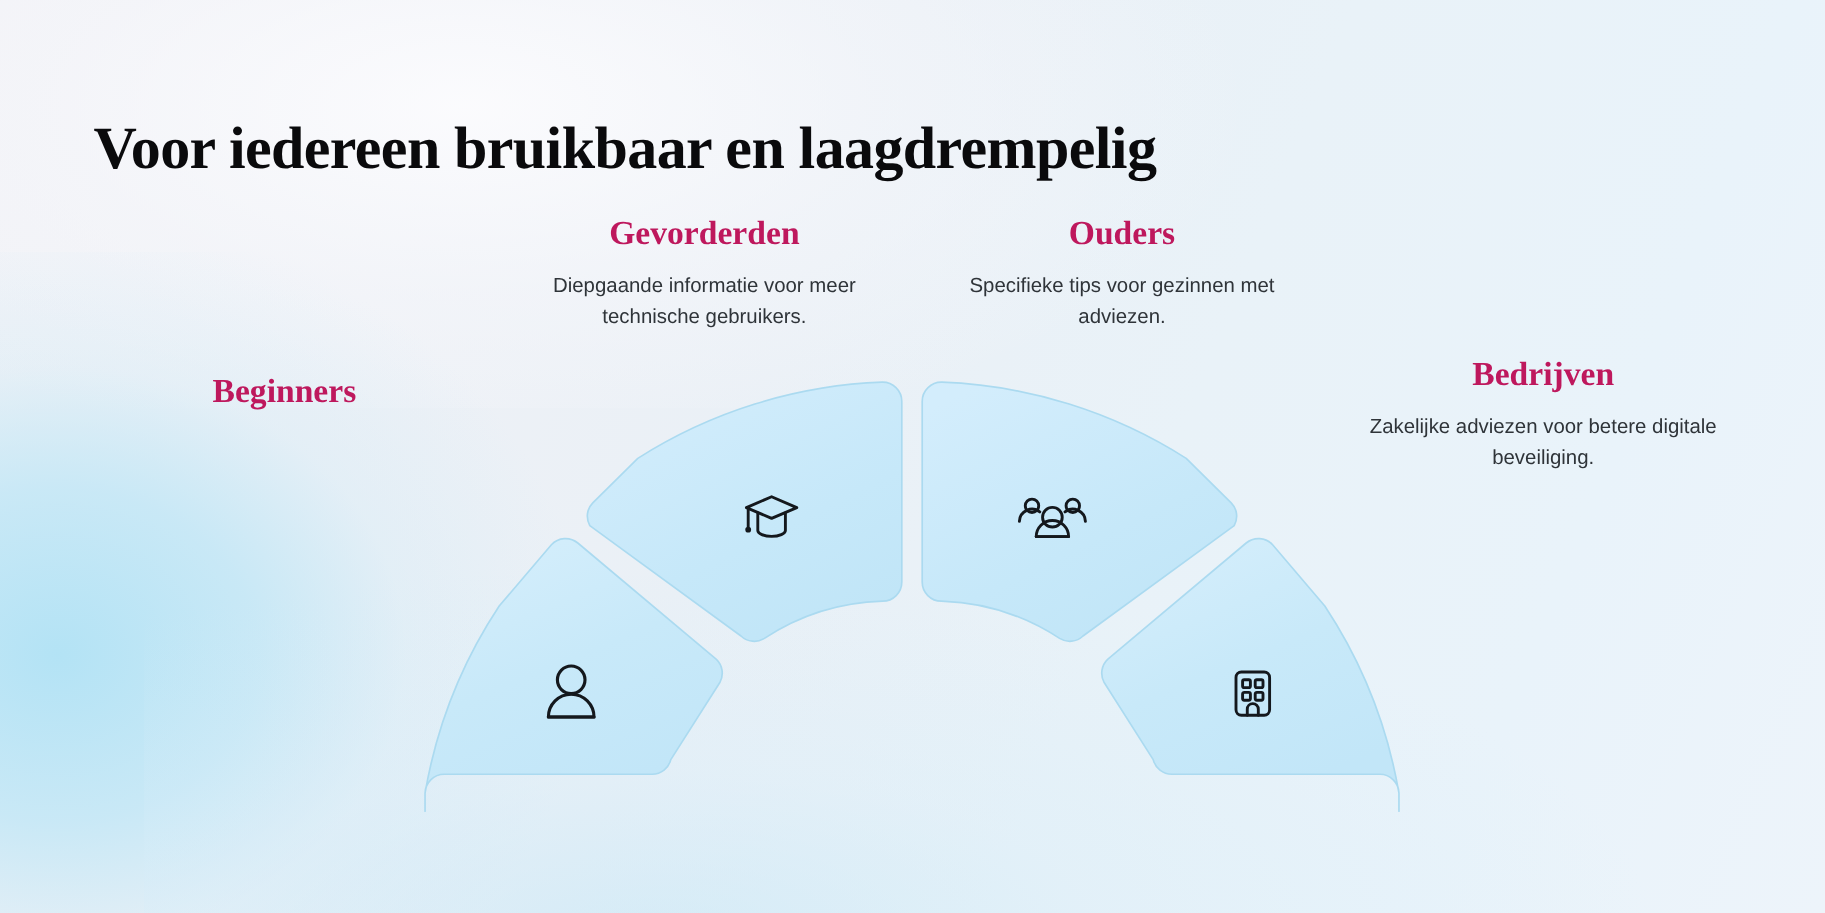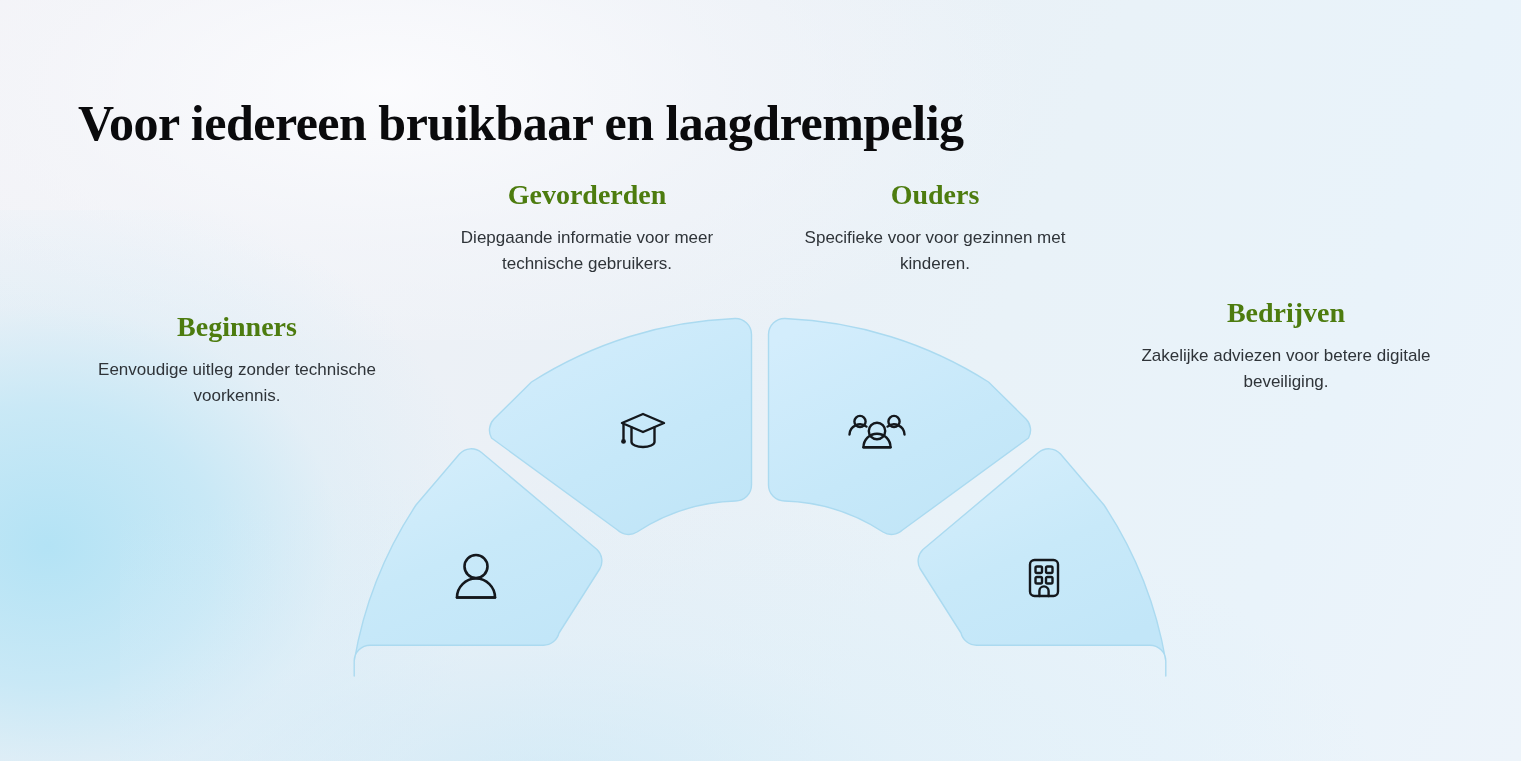--- a/index.html
+++ b/index.html
@@ -89,21 +89,21 @@
   
   .label-block {
     position: absolute;
     text-align: center;
   }
   .label-title {
     font-family: "Liberation Serif", "DejaVu Serif", serif;
     font-weight: 700;
     font-size: 28px;
     line-height: 1.1;
-    color: #4d7c0f;
+    color: #be185d;
     margin: 0 0 14px 0;
     white-space: nowrap;
   }
   .label-desc {
     font-family: "Liberation Sans", sans-serif;
     font-weight: 400;
     font-size: 17px;
     line-height: 1.52;
     color: #2f3439;
     margin: 0;
@@ -224,29 +224,28 @@
         <rect x="-8.5" y="-1" width="6.5" height="6.5" rx="1.4"></rect>
         <rect x="2" y="-1" width="6.5" height="6.5" rx="1.4"></rect>
         <path d="M -4.6 18 L -4.6 13 A 4.6 4.6 0 0 1 4.6 13 L 4.6 18"></path>
       </g>
     </g>
   </svg>
 </div>
 
 <div class="label-block" id="label-beginners">
   <div class="label-title">Beginners</div>
-  <div class="label-desc">Eenvoudige uitleg zonder technische voorkennis.</div>
 </div>
 
 <div class="label-block" id="label-gevorderden">
   <div class="label-title">Gevorderden</div>
   <div class="label-desc">Diepgaande informatie voor meer technische gebruikers.</div>
 </div>
 
 <div class="label-block" id="label-ouders">
   <div class="label-title">Ouders</div>
-  <div class="label-desc">Specifieke voor voor gezinnen met kinderen.</div>
+  <div class="label-desc">Specifieke tips voor gezinnen met adviezen.</div>
 </div>
 
 <div class="label-block" id="label-bedrijven">
   <div class="label-title">Bedrijven</div>
   <div class="label-desc">Zakelijke adviezen voor betere digitale beveiliging.</div>
 </div>
 
 </body></html>

